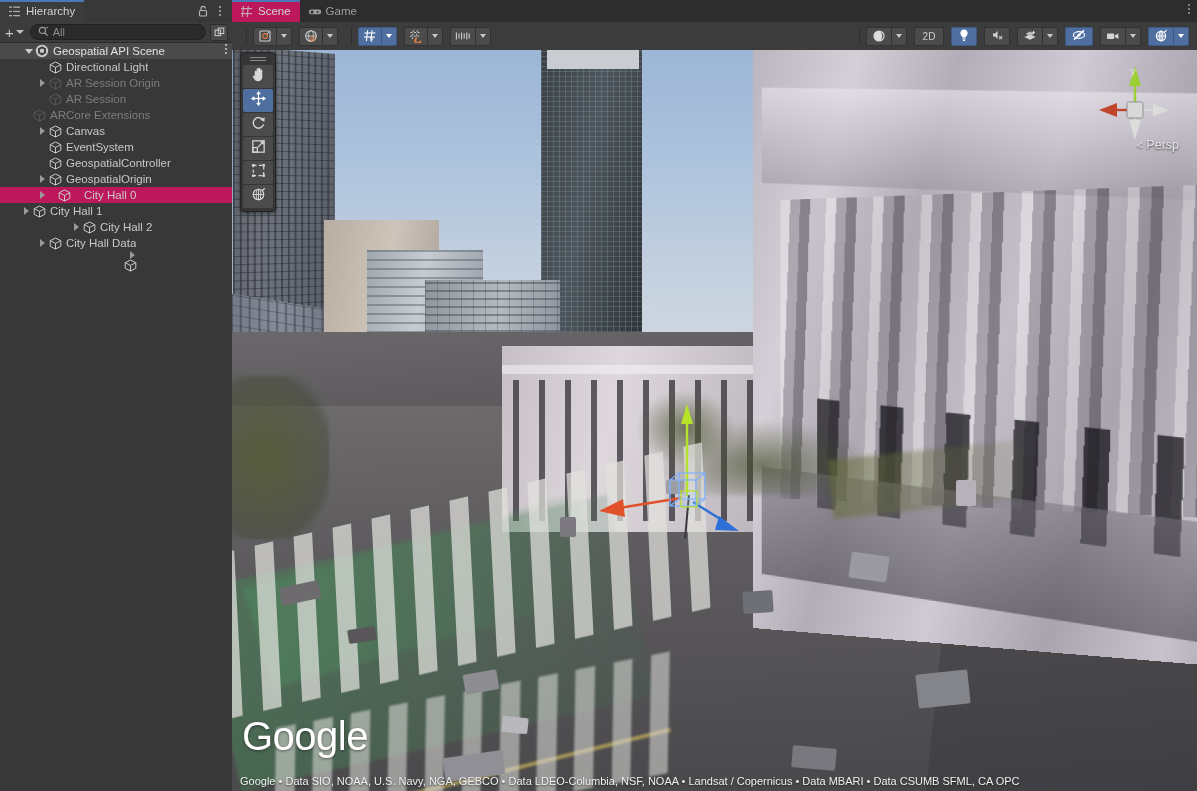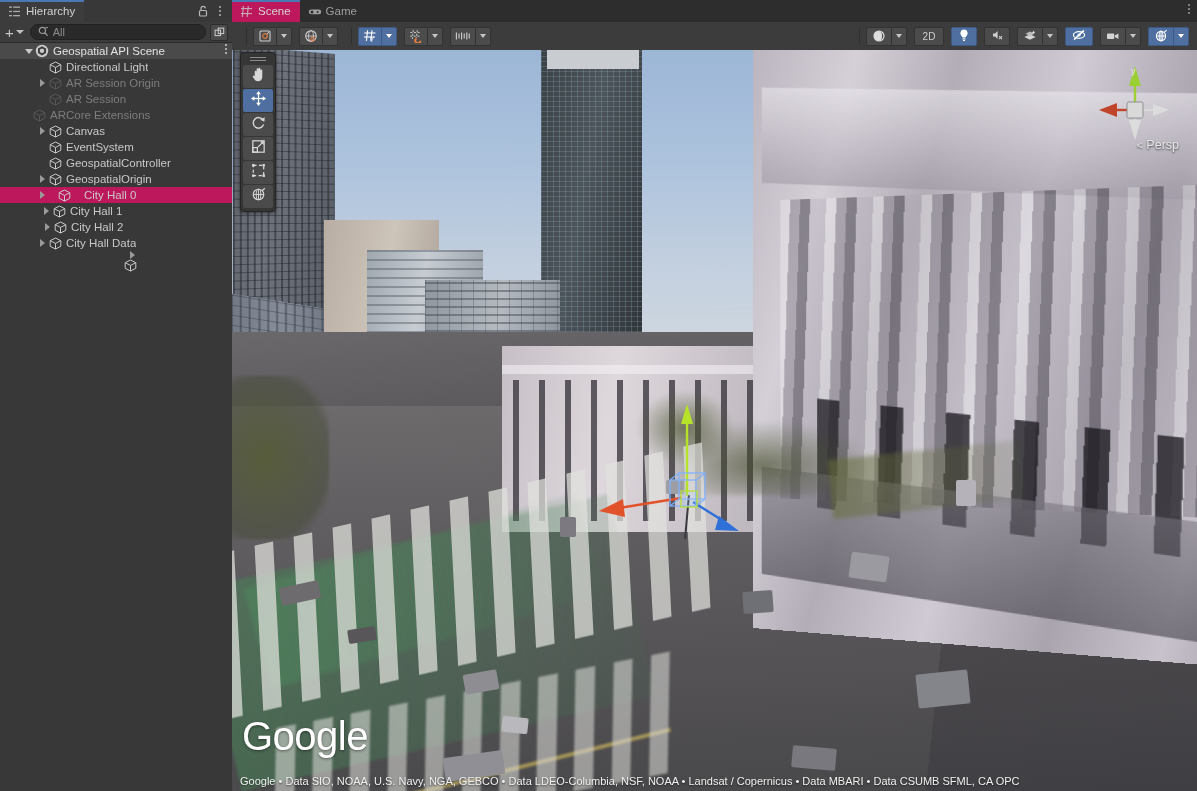--- a/index.html
+++ b/index.html
@@ -523,31 +523,31 @@
         <div class="row selected" style="padding-left: 36px;">
           <span class="twisty">
             <i></i>
           </span>
           <span class="cube-ico"><svg viewBox="0 0 13 13" width="13" height="13">
               <path d="M6.5 1 L11.8 3.7 V9.3 L6.5 12 L1.2 9.3 V3.7 Z" fill="none" stroke="currentColor" stroke-width="1"></path>
               <path d="M1.2 3.7 L6.5 6.4 L11.8 3.7 M6.5 6.4 V12" fill="none" stroke="currentColor" stroke-width="1"></path>
             </svg></span>
           <span class="row-label">City Hall 0</span>
         </div>
-        <div class="row" style="padding-left: 40px;">
+        <div class="row" style="padding-left: 20px;">
           <span class="twisty">
             <i></i>
           </span>
           <span class="cube-ico"><svg viewBox="0 0 13 13" width="13" height="13">
               <path d="M6.5 1 L11.8 3.7 V9.3 L6.5 12 L1.2 9.3 V3.7 Z" fill="none" stroke="currentColor" stroke-width="1"></path>
               <path d="M1.2 3.7 L6.5 6.4 L11.8 3.7 M6.5 6.4 V12" fill="none" stroke="currentColor" stroke-width="1"></path>
             </svg></span>
           <span class="row-label">City Hall 1</span>
         </div>
-        <div class="row" style="padding-left: 41px;">
+        <div class="row" style="padding-left: 41px; margin-left: 29px;">
           <span class="twisty">
             <i></i>
           </span>
           <span class="cube-ico"><svg viewBox="0 0 13 13" width="13" height="13">
               <path d="M6.5 1 L11.8 3.7 V9.3 L6.5 12 L1.2 9.3 V3.7 Z" fill="none" stroke="currentColor" stroke-width="1"></path>
               <path d="M1.2 3.7 L6.5 6.4 L11.8 3.7 M6.5 6.4 V12" fill="none" stroke="currentColor" stroke-width="1"></path>
             </svg></span>
           <span class="row-label">City Hall 2</span>
         </div>
         <div class="row" style="padding-left: 36px;">

